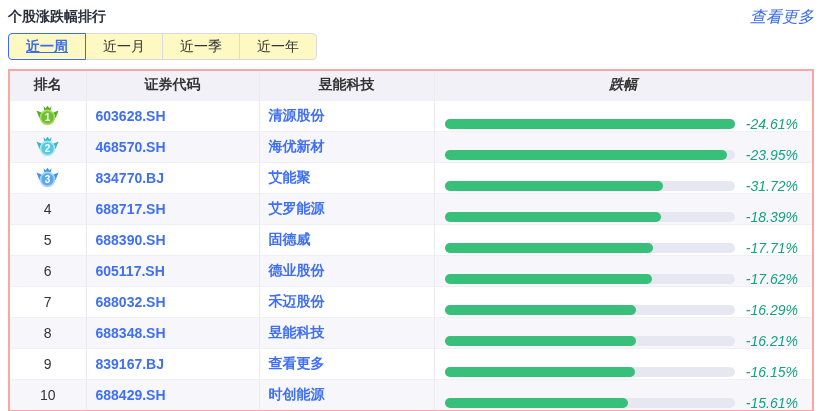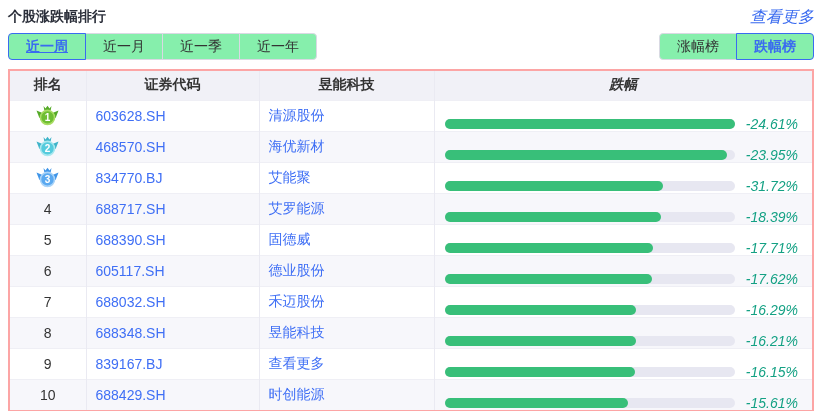--- a/index.html
+++ b/index.html
@@ -9,40 +9,40 @@
 
   
   .panel-head { height: 32px; display: flex; align-items: center; justify-content: space-between; padding-top: 2px; }
   .title { font-size: 14px; font-weight: bold; color: #2b2f3a; }
   .more-link { font-size: 16px; color: #3a6bf0; text-decoration: none; cursor: pointer; font-style: italic; }
 
   
   .toolbar { display: flex; align-items: center; justify-content: space-between; margin: 1px 0 9px 0; }
   .seg-group { display: flex; }
   .seg { position: relative; height: 27px; line-height: 25px; padding: 0 17px; font-size: 14px;
-    color: #333; background: #86efac; border: 1px solid #d9d9e3; margin-left: -1px; cursor: pointer; white-space: nowrap; }
+    color: #333; background: #fef9c3; border: 1px solid #d9d9e3; margin-left: -1px; cursor: pointer; white-space: nowrap; }
   .seg:first-child { margin-left: 0; border-radius: 4px 0 0 4px; }
   .seg:last-child { border-radius: 0 4px 4px 0; }
   .seg.active { color: #3a6bf0; border-color: #3a6bf0; font-weight: bold; z-index: 2; }
   .seg.active.u .seg-label { text-decoration: underline; }
 
   
   table.rank-table { width: 806px; border-collapse: collapse; table-layout: fixed; }
   table.rank-table { border: 2px solid #fca5a5; }
   th, td { height: 30px; padding: 0; font-size: 14px; border-right: 1px solid #eaeaf2; }
   th:last-child, td:last-child { border-right: none; font-style: italic; }
   thead th { background: #f1f1f7; color: #333; font-weight: bold; text-align: center; }
   tbody td { border-top: 1px solid #efeff5; }
   tbody tr:nth-child(even) { background: #f7f7fb; }
   .col-rank { width: 77px; }
   .col-code { width: 173px; }
   .col-name { width: 175px; }
   td.cell-rank { text-align: center; color: #333; }
   td.cell-rank .medal { vertical-align: middle; }
-  td.cell-code, td.cell-name { padding-left: 9px; }
+  td.cell-code, td.cell-name { padding-left: 9px; font-weight: bold; }
   .stock-link { color: #3f6ff5; text-decoration: none; cursor: pointer; }
   .chg-wrap { display: flex; align-items: center; height: 30px; padding: 16px 14px 0 10px; }
   .track { width: 290px; height: 10px; border-radius: 5px; background: #e7e7f1; }
   .fill { height: 10px; border-radius: 5px; background: #38bf79; }
   .pct { flex: 1; text-align: right; color: #14a184; }
 </style>
 </head>
 <body>
 
 <div class="panel">
@@ -51,24 +51,20 @@
     <div class="title">个股涨跌幅排行</div>
     <a class="more-link">查看更多</a>
   </div>
 
   <div class="toolbar">
     <div class="seg-group" id="period-tabs">
         <button class="seg active u"><span class="seg-label">近一周</span></button>
         <button class="seg"><span class="seg-label">近一月</span></button>
         <button class="seg"><span class="seg-label">近一季</span></button>
         <button class="seg"><span class="seg-label">近一年</span></button>
-      </div>
-    <div class="seg-group" id="board-tabs">
-        <button class="seg"><span class="seg-label">涨幅榜</span></button>
-        <button class="seg active"><span class="seg-label">跌幅榜</span></button>
       </div>
   </div>
 
   <table class="rank-table">
     <colgroup>
       <col class="col-rank">
         <col class="col-code">
         <col class="col-name">
         <col>
     </colgroup>

